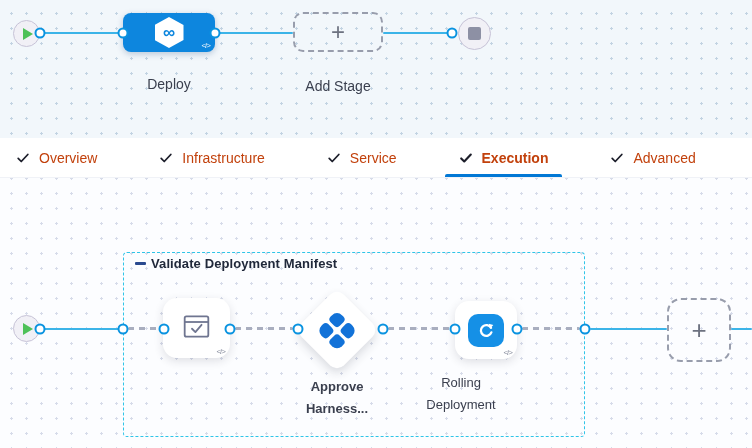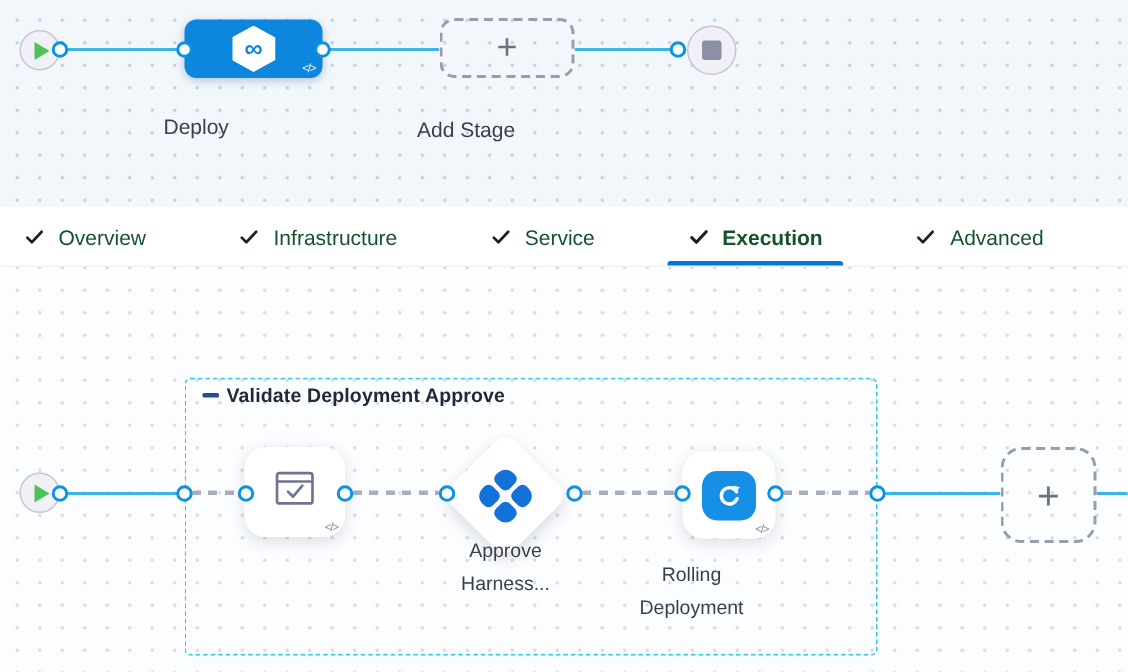--- a/index.html
+++ b/index.html
@@ -20,40 +20,40 @@
     background-image:radial-gradient(circle,#d6dbe9 1px,transparent 1.4px);
     background-size:15px 15px; background-position:4px 8px;
   }
 
   
   .tab-bar {
     height:40px; flex:none; background:#fff; border-bottom:1px solid #f0f2f7;
     display:flex; align-items:stretch; gap:34px; padding-left:2px;
   }
   .tab { position:relative; display:flex; align-items:center; gap:9px; padding:0 14px;
-         font-size:14px; color:#14532d; cursor:pointer; }
+         font-size:14px; color:#c2410c; cursor:pointer; }
   .tab.active { font-weight:bold; }
   .tab.active .tab-underline {
     position:absolute; left:0; right:0; bottom:0; height:3px;
     background:#0278d5; border-radius:2px 2px 0 0;
   }
   .check-icon { display:flex; }
 
   
   .hline { position:absolute; height:2px; background:#3cb4e8; border-radius:1px; z-index:1; }
   .dline { position:absolute; height:3px; z-index:1; border-radius:2px;
            background:repeating-linear-gradient(90deg,#a9aebf 0 6px,transparent 6px 11px); }
   .port { position:absolute; width:11px; height:11px; border-radius:50%; background:#fff;
           border:2.5px solid #0a93e0; transform:translate(-50%,-50%); z-index:6; }
   .terminal { position:absolute; border-radius:50%; background:#f1f0f6; border:1px solid #c7c3d7;
               display:flex; align-items:center; justify-content:center; z-index:2; }
   .play-tri { width:0; height:0; border-top:6px solid transparent; border-bottom:6px solid transparent;
               border-left:10px solid #4ec158; margin-left:3px; }
   .stop-sq { width:13px; height:13px; background:#8d90a4; border-radius:2px; }
-  .node-label { position:absolute; color:#3a3f4e; font-size:14px; z-index:2; }
+  .node-label { position:absolute; text-align:center; color:#3a3f4e; font-size:14px; z-index:2; }
   .step-label { position:absolute; text-align:center; color:#3a3f4e; font-size:13px; line-height:22px; z-index:2; }
   .code-glyph { position:absolute; right:5px; bottom:2px; font-size:8px; letter-spacing:-1px; z-index:3; }
 
   
   .deploy-node { position:absolute; left:123px; top:13px; width:92px; height:39px; border-radius:8px;
                  background:#0d86de; box-shadow:0 2px 6px rgba(10,60,120,.25);
                  display:flex; align-items:center; justify-content:center; z-index:2; cursor:pointer; }
   .hexagon { width:29px; height:31px; background:#fff;
              clip-path:polygon(50% 0,100% 26%,100% 74%,50% 100%,0 74%,0 26%);
              display:flex; align-items:center; justify-content:center;
@@ -168,21 +168,21 @@
       </span>
       <span>Advanced</span>
     </div>
   </nav>
 
   <section class="execution-canvas">
 
     <div class="step-group"></div>
     <div class="group-label-row">
       <span class="collapse-dash"></span>
-      <span class="group-label-text">Validate Deployment Approve</span>
+      <span class="group-label-text">Validate Deployment Manifest</span>
     </div>
 
     <div class="hline" style="left:44px;top:150px;width:78px;"></div>
     <div class="hline" style="left:590px;top:150px;width:77px;"></div>
     <div class="hline" style="left:731px;top:150px;width:21px;"></div>
 
     <div class="dline" style="left:128px;top:149px;width:31px;"></div>
     <div class="dline" style="left:235px;top:149px;width:58px;"></div>
     <div class="dline" style="left:388px;top:149px;width:62px;"></div>
     <div class="dline" style="left:522px;top:149px;width:58px;"></div>
@@ -228,17 +228,17 @@
     <span class="port" style="left:40px;top:151px;"></span>
     <span class="port" style="left:123px;top:151px;"></span>
     <span class="port" style="left:164px;top:151px;"></span>
     <span class="port" style="left:230px;top:151px;"></span>
     <span class="port" style="left:298px;top:151px;"></span>
     <span class="port" style="left:383px;top:151px;"></span>
     <span class="port" style="left:455px;top:151px;"></span>
     <span class="port" style="left:517px;top:151px;"></span>
     <span class="port" style="left:585px;top:151px;"></span>
 
-    <div class="step-label" style="left:297px;top:178px;width:80px;">Approve Harness...</div>
+    <div class="step-label" style="left:297px;top:198px;width:80px;font-weight:bold;">Approve Harness...</div>
     <div class="step-label" style="left:416px;top:194px;width:90px;">Rolling Deployment</div>
   </section>
 
 </div>
 
 </body></html>

